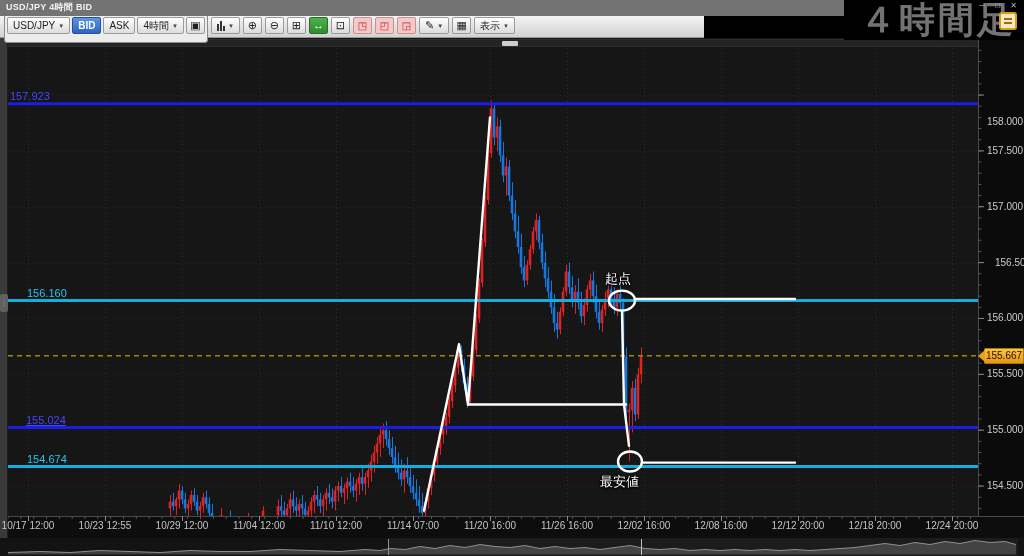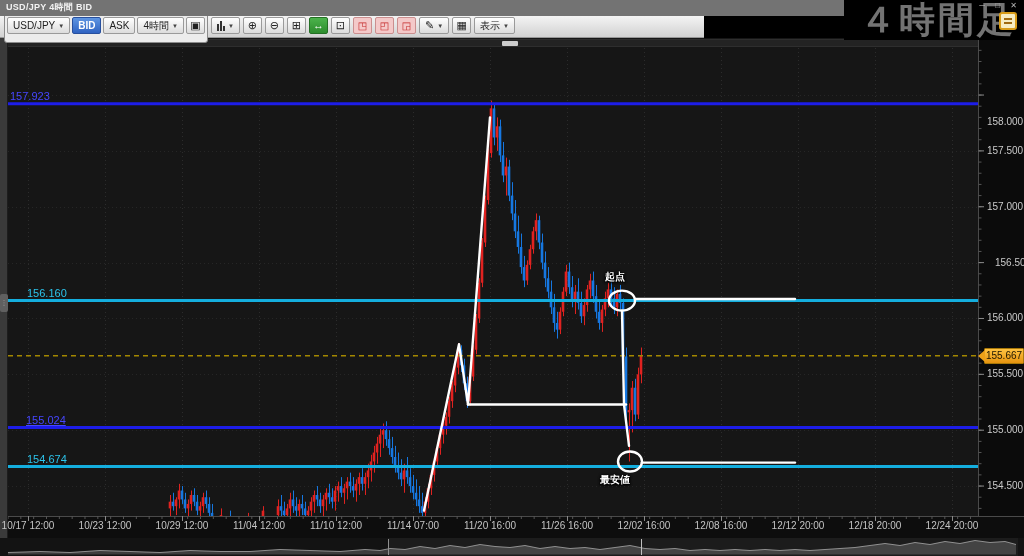--- a/index.html
+++ b/index.html
@@ -55,21 +55,21 @@
                border-right:1px solid #1d1d1d; z-index:15; }
   .leftstrip .handle { position:absolute; left:0; top:256px; width:8px; height:18px; background:#606060;
                        border-radius:2px; color:#aaa; font-size:7px; line-height:18px; text-align:center; }
 
   
   #overlay { position:absolute; left:0; top:0; width:1024px; height:556px; z-index:20; pointer-events:none; }
   .ytick { position:absolute; left:987px; font-size:10px; color:#cacaca; white-space:nowrap; }
   .xtick { position:absolute; top:520px; font-size:10px; color:#c4c4c4; white-space:nowrap;
            transform:translateX(-50%); }
   .lvl-label { position:absolute; font-size:11px; white-space:nowrap; }
-  .annot { position:absolute; z-index:25; font-size:10px; font-weight:bold; color:#fff;
+  .annot { position:absolute; z-index:25; font-size:13px; font-weight:normal; color:#fff;
            text-shadow:0 0 3px #000, 1px 1px 2px #000, -1px 1px 2px #000; white-space:nowrap; }
   .annot.kiten   { left:605px; top:270px; }
   .annot.saiyasu { left:600px; top:473px; }
 
   .pricetag { position:absolute; left:984px; top:348px; width:40px; height:16px; z-index:22;
               background:linear-gradient(#ffc342,#e69410); border:1px solid #a87808; border-radius:1px;
               font-size:10px; font-weight:normal; color:#1d1602; text-align:center; line-height:14px; }
   .pricetag::before { content:""; position:absolute; left:-7px; top:1px; width:0; height:0;
                       border-top:6px solid transparent; border-bottom:6px solid transparent;
                       border-right:7px solid #eda018; }
@@ -645,21 +645,21 @@
       <div class="lvl-label" style="left:27px;top:452.6192408689416px;color:#2cc4ec;">154.674</div>
       <div class="ytick" style="top:86px;margin-top:30px;">158.000</div>
       <div class="ytick" style="top:144.8952017187866px;">157.500</div>
       <div class="ytick" style="top:200.7557889711142px;">157.000</div>
       <div class="ytick" style="top:256.6163762234419px;margin-left:8px;">156.500</div>
       <div class="ytick" style="top:312.4769634757695px;">156.000</div>
       <div class="ytick" style="top:368.3375507280971px;">155.500</div>
       <div class="ytick" style="top:424.19813798042475px;">155.000</div>
       <div class="ytick" style="top:480.0587252327523px;text-align:center;">154.500</div>
       <div class="xtick" style="left:28px;">10/17 12:00</div>
-      <div class="xtick" style="left:105px;">10/23 12:00</div>
+      <div class="xtick" style="left:105px;">10/23 12:55</div>
       <div class="xtick" style="left:182px;">10/29 12:00</div>
       <div class="xtick" style="left:259px;">11/04 12:00</div>
       <div class="xtick" style="left:336px;">11/10 12:00</div>
       <div class="xtick" style="left:413px;">11/14 07:00</div>
       <div class="xtick" style="left:490px;">11/20 16:00</div>
       <div class="xtick" style="left:567px;">11/26 16:00</div>
       <div class="xtick" style="left:644px;">12/02 16:00</div>
       <div class="xtick" style="left:721px;">12/08 16:00</div>
       <div class="xtick" style="left:798px;">12/12 20:00</div>
       <div class="xtick" style="left:875px;">12/18 20:00</div>

